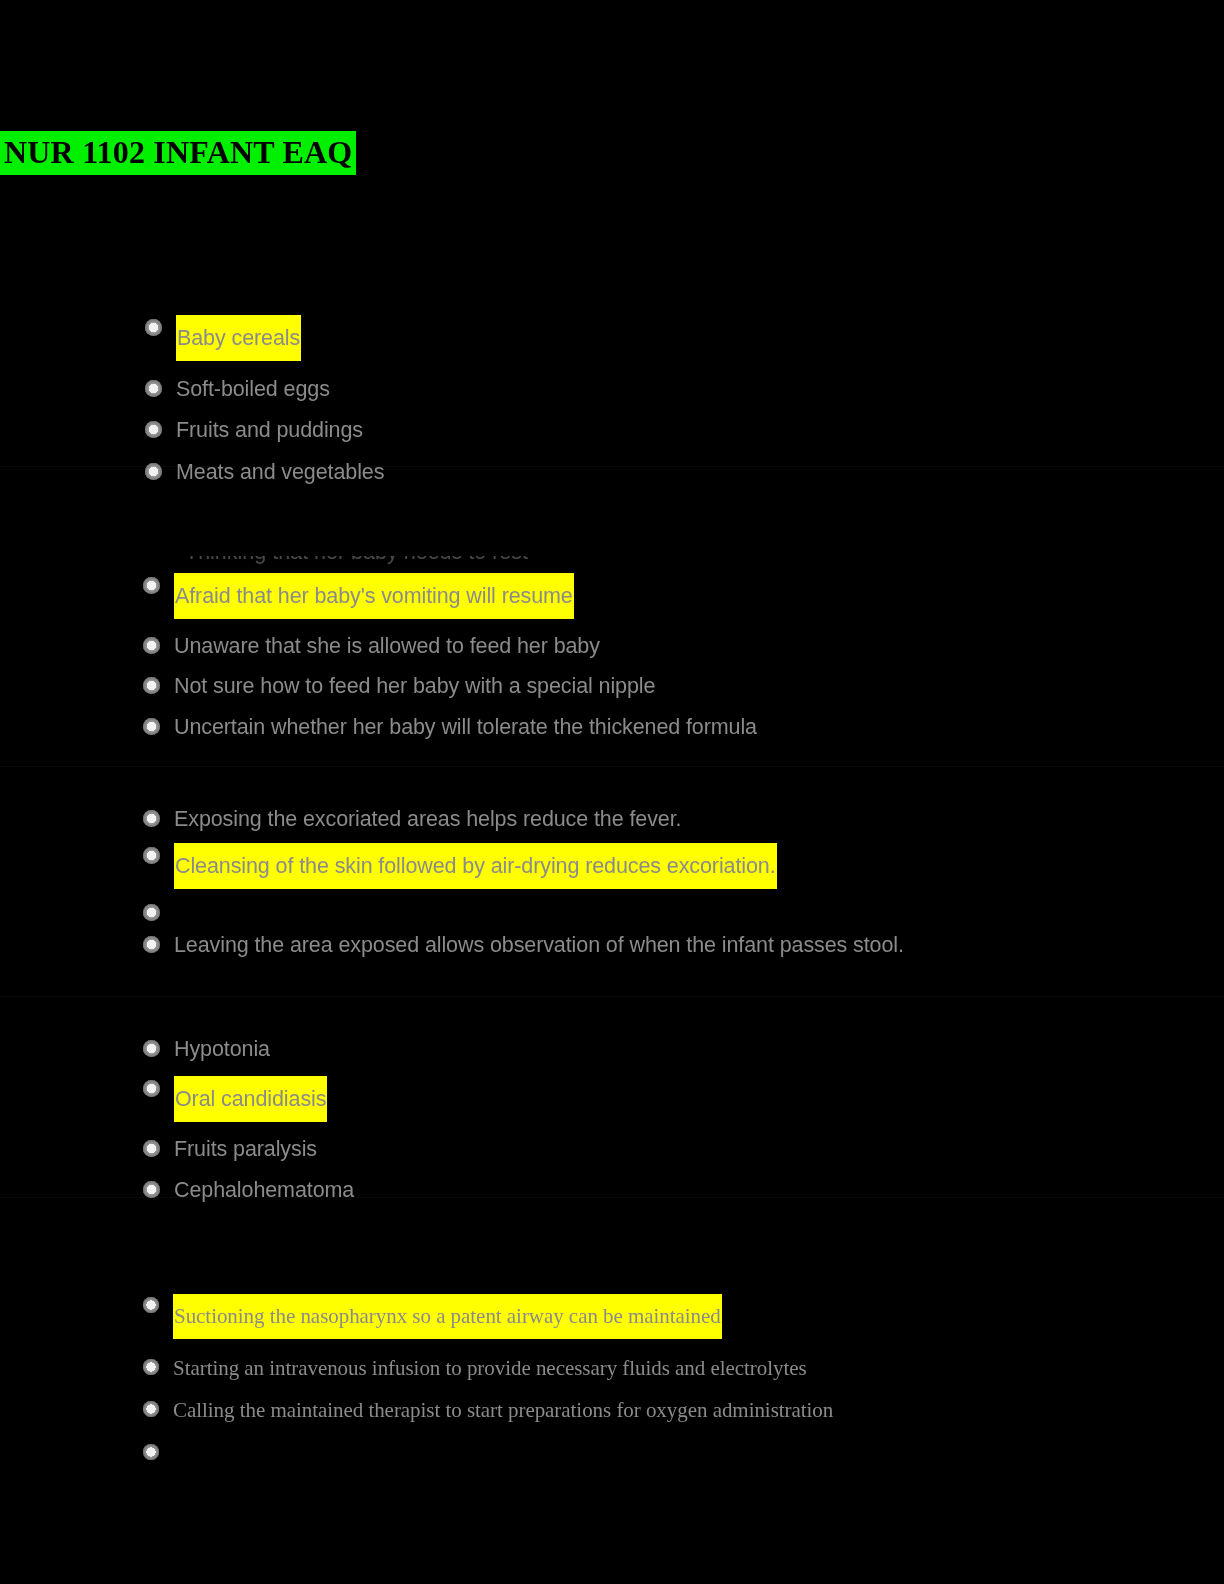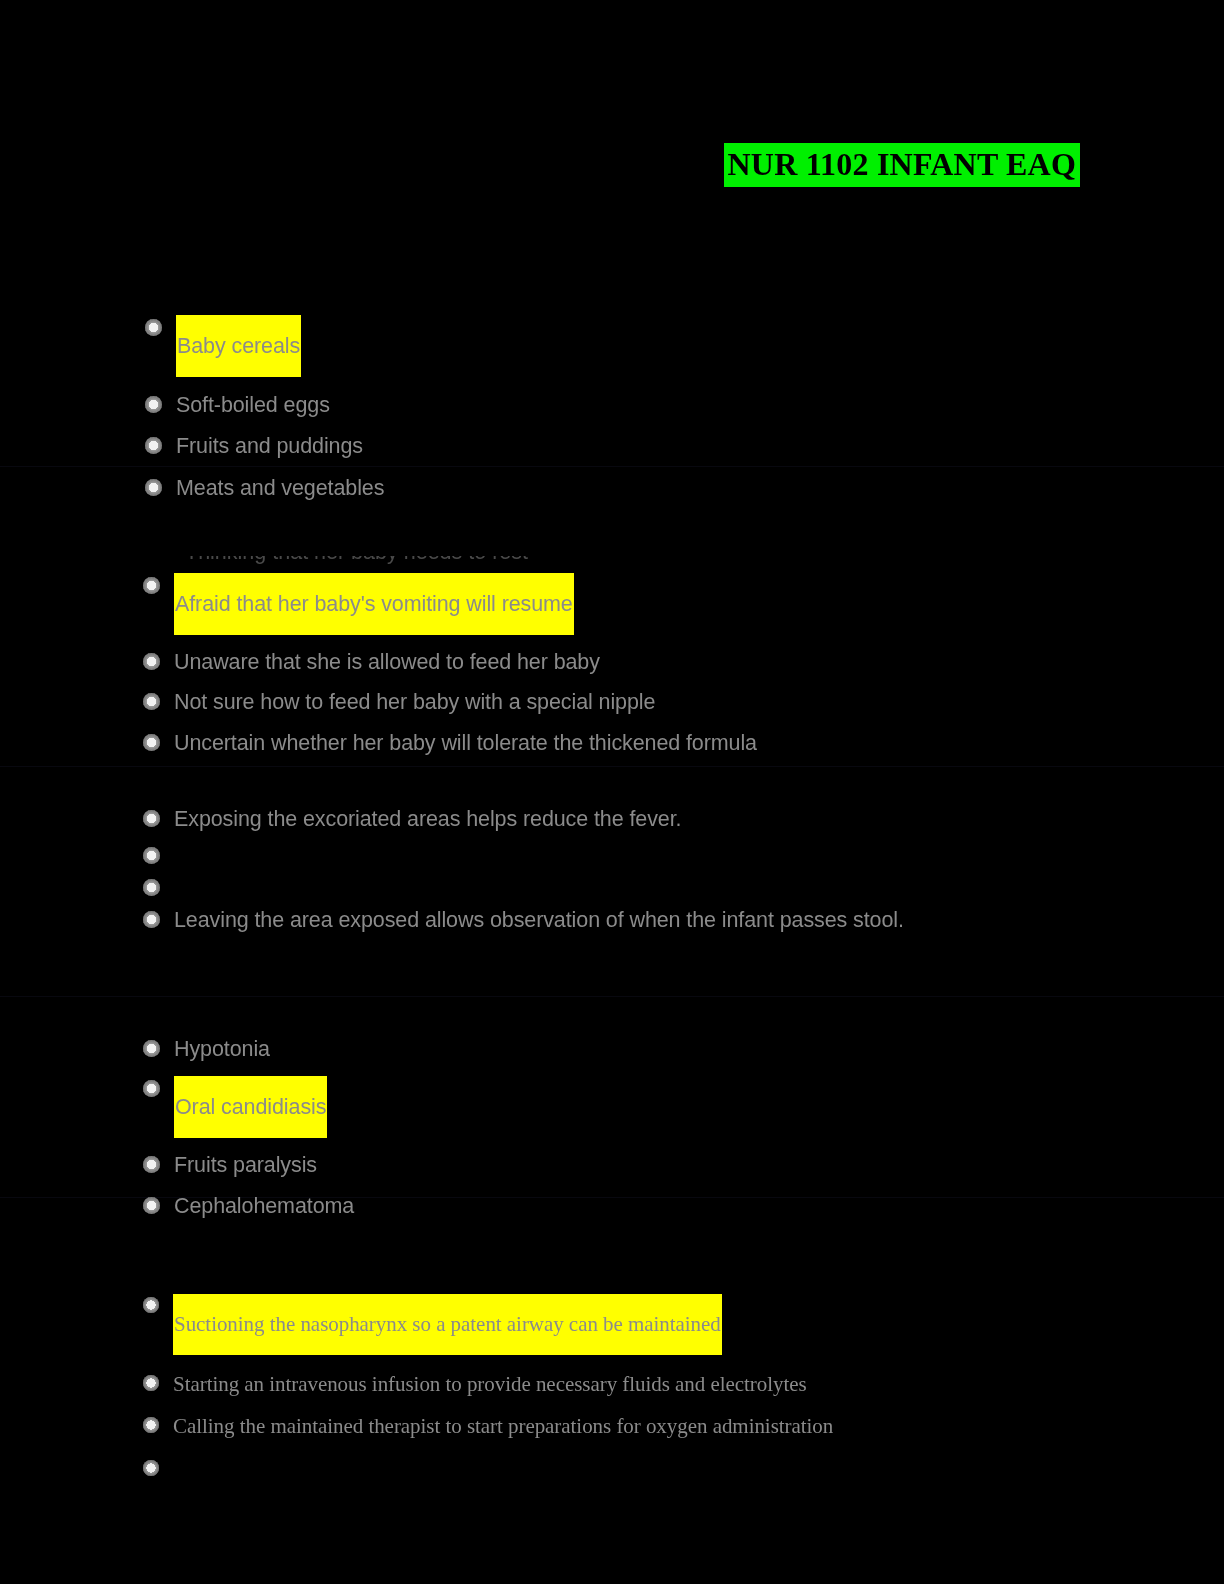--- a/index.html
+++ b/index.html
@@ -15,23 +15,23 @@
     background: #000000;
     overflow: hidden;
     font-family: "Liberation Sans", sans-serif;
     -webkit-font-smoothing: antialiased;
   }
 
   
   .title-wrap {
     position: absolute;
     left: 0;
-    top: 143px;
-    width: 1080px;
-    text-align: right;
+    top: 131px;
+    width: 1000px;
+    text-align: left;
   }
   .doc-title {
     display: inline-block;
     font-family: "Liberation Serif", serif;
     font-weight: bold;
     font-size: 32px;
     line-height: 1.28;
     color: #000000;
     background: #00F000;
     padding: 1px 4px 2px 4px;
@@ -63,21 +63,21 @@
                 #d8d8d8 74%, #efefef 88%, #cfcfcf 100%);
     box-shadow: 0 0 0 0.5px #5b5b5b inset;
     margin-top: 4px;
   }
   .opt-text {
     color: #8b8b8b;
     white-space: pre;
   }
   .hl .opt-text {
     background: #FFFF00;
-    padding: 18px 1px;
+    padding: 10px 1px;
   }
 
   
   .sans .opt-text {
     font-family: "Liberation Sans", sans-serif;
     font-size: 21.5px;
     line-height: 1.22;
     letter-spacing: -0.1px;
   }
   .sans .radio { margin-right: 14px; }
@@ -202,20 +202,21 @@
     </div>
   </div>
 
   <div class="qblock sans" id="q3">
     <div class="opt">
       <span class="radio"></span>
       <span class="opt-text">Exposing the excoriated areas helps reduce the fever.</span>
     </div>
     <div class="opt hl">
       <span class="radio"></span>
+      <span class="opt-text">Cleansing of the skin followed by air-drying reduces excoriation.</span>
     </div>
     <div class="opt">
       <span class="radio"></span>
     </div>
     <div class="opt">
       <span class="radio"></span>
       <span class="opt-text">Leaving the area exposed allows observation of when the infant passes stool.</span>
     </div>
   </div>
 

